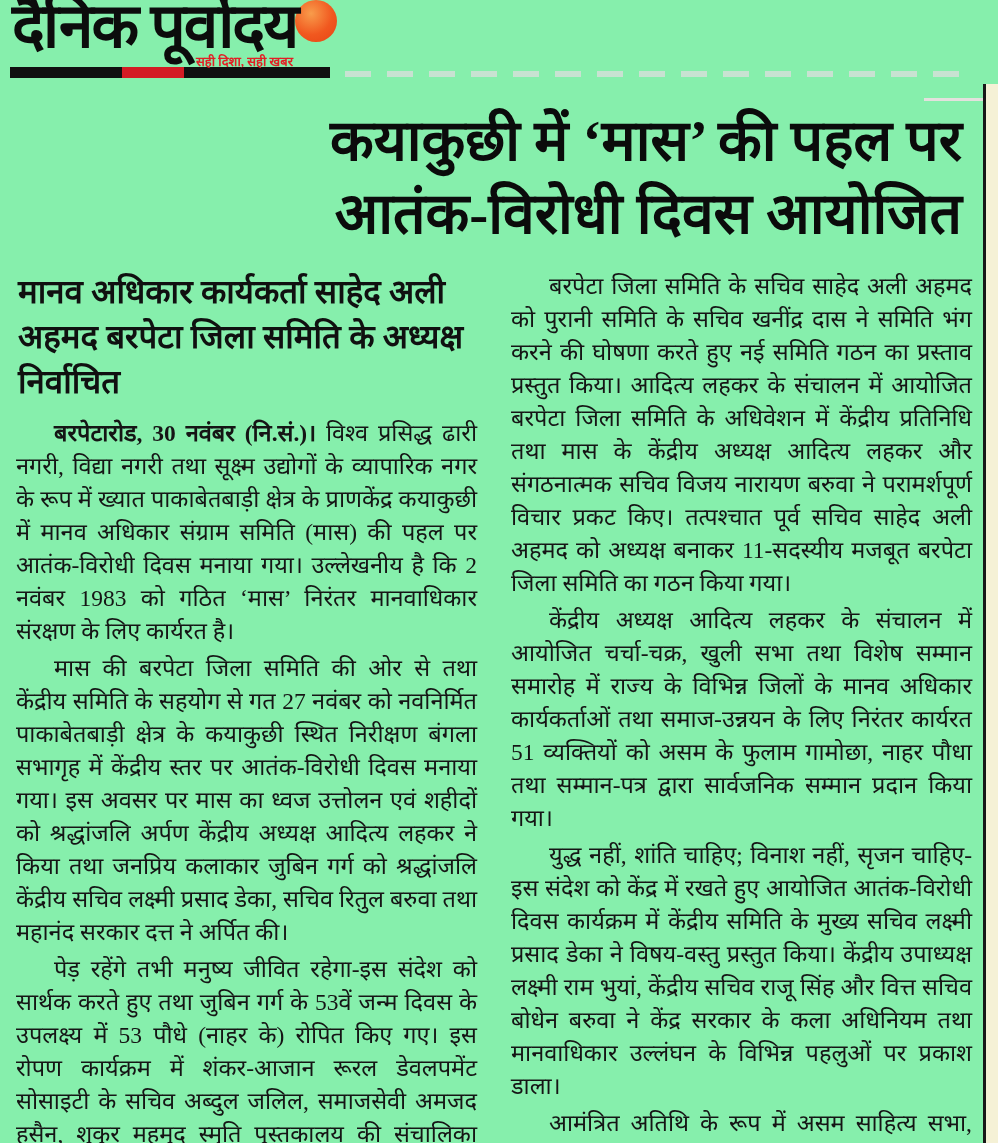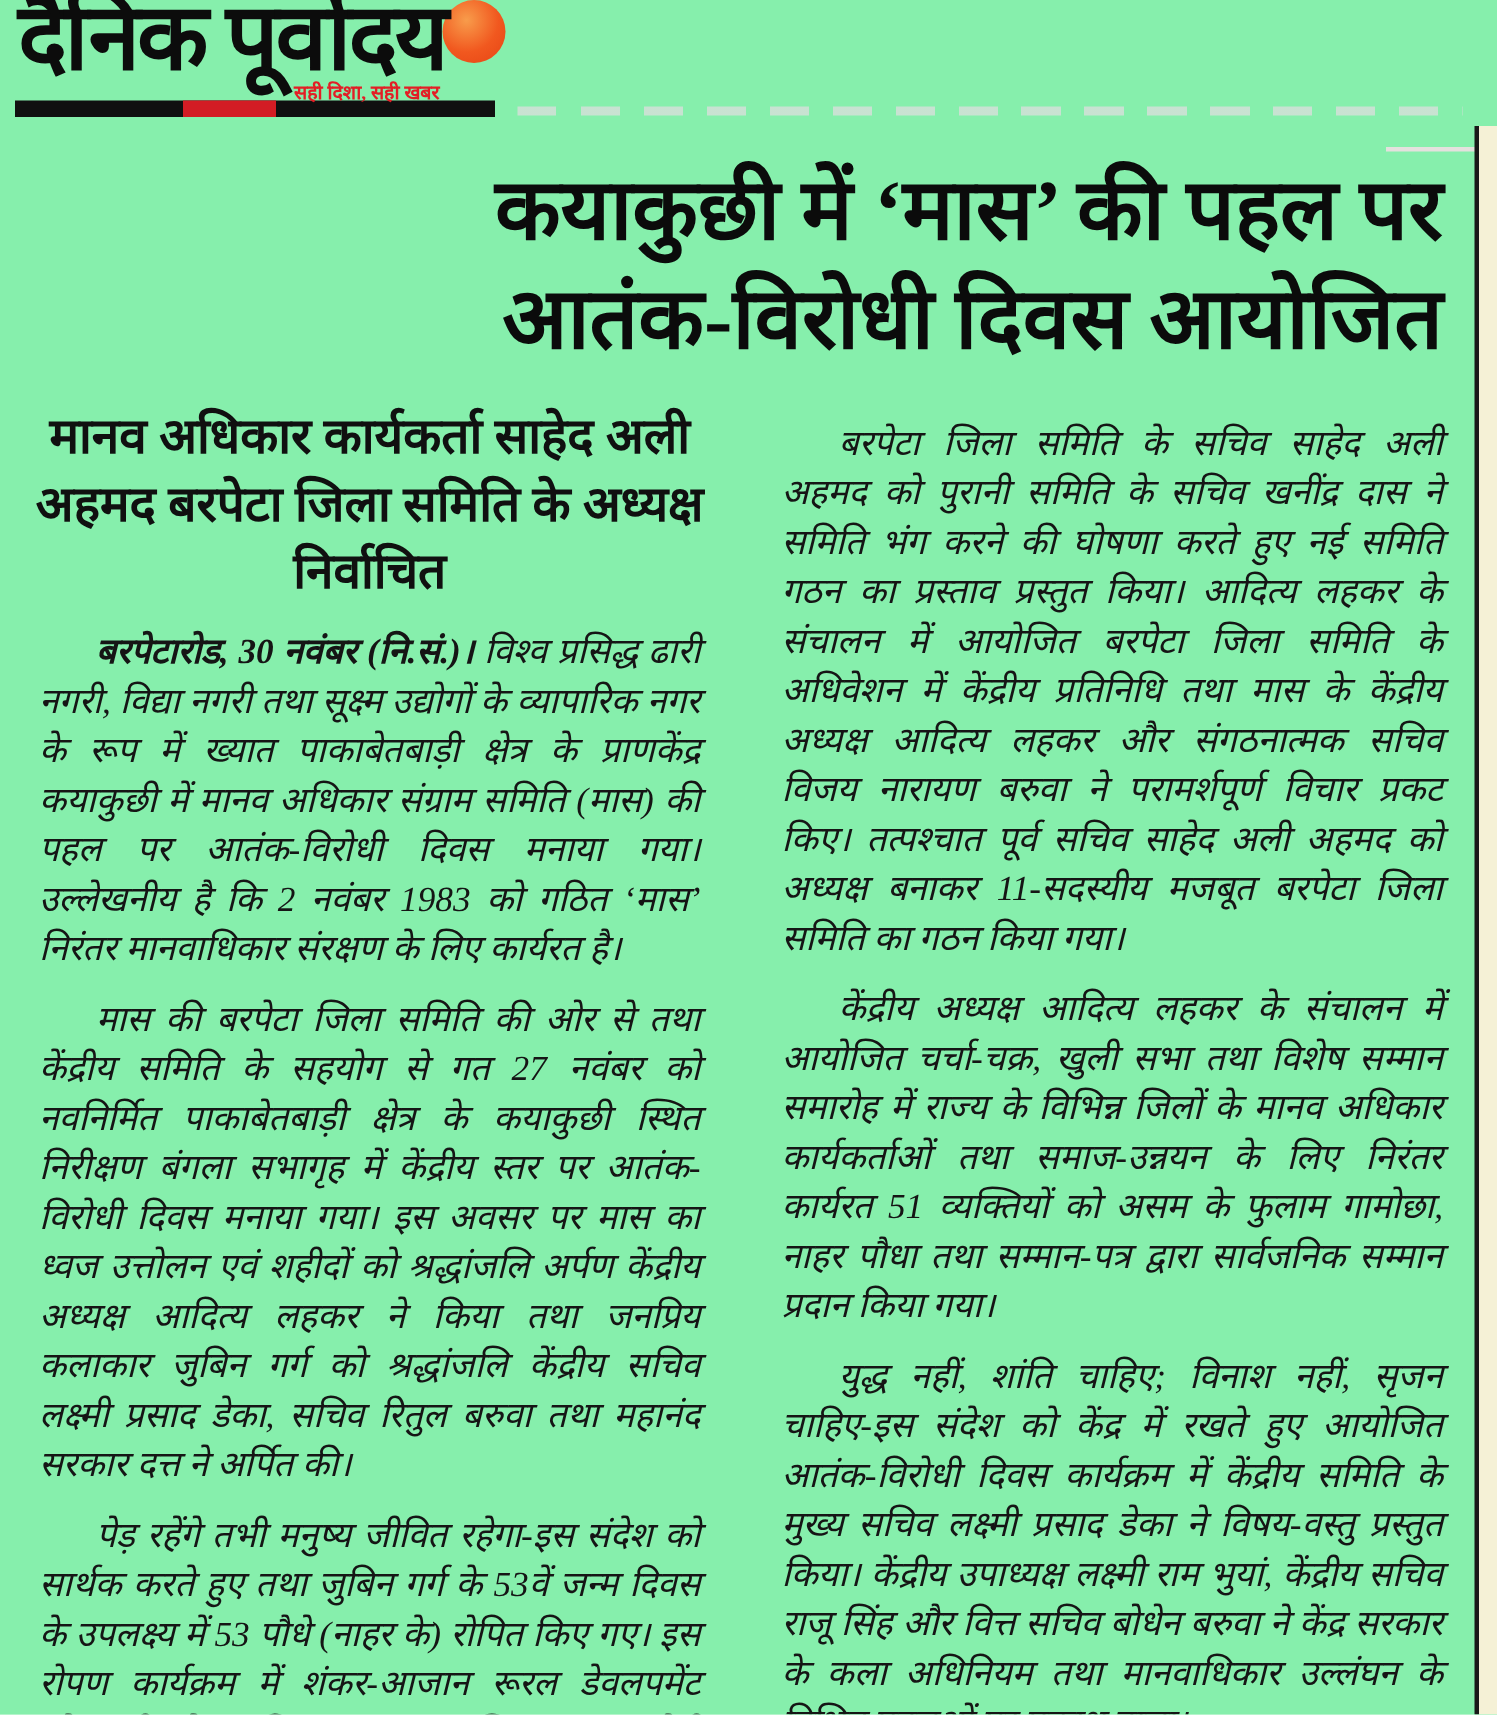--- a/index.html
+++ b/index.html
@@ -52,26 +52,26 @@
   .headline div{white-space:nowrap;}
 
   
   .columns{
     position:absolute;left:12px;top:266px;width:964px;height:877px;
     display:flex;gap:26px;overflow:hidden;
   }
   .col{width:469px;overflow:hidden;}
 
   .deck{
-    font-weight:bold;font-size:33px;line-height:45px;text-align:center;
+    font-weight:bold;font-size:33px;line-height:45px;text-align:left;
     color:#101010;margin:4px 6px 12px 6px;
   }
   .body-text p{
-    margin:14px;font-size:23.5px;line-height:33px;text-align:justify;
-    text-indent:38px;color:#151515;font-style:italic;
+    margin:4px;font-size:23.5px;line-height:33px;text-align:justify;
+    text-indent:38px;color:#151515;
   }
   .dateline{font-weight:bold;}
 </style>
 </head>
 <body>
 
 <div class="page">
 
   <div class="masthead">
     <div class="logo-wrap">

